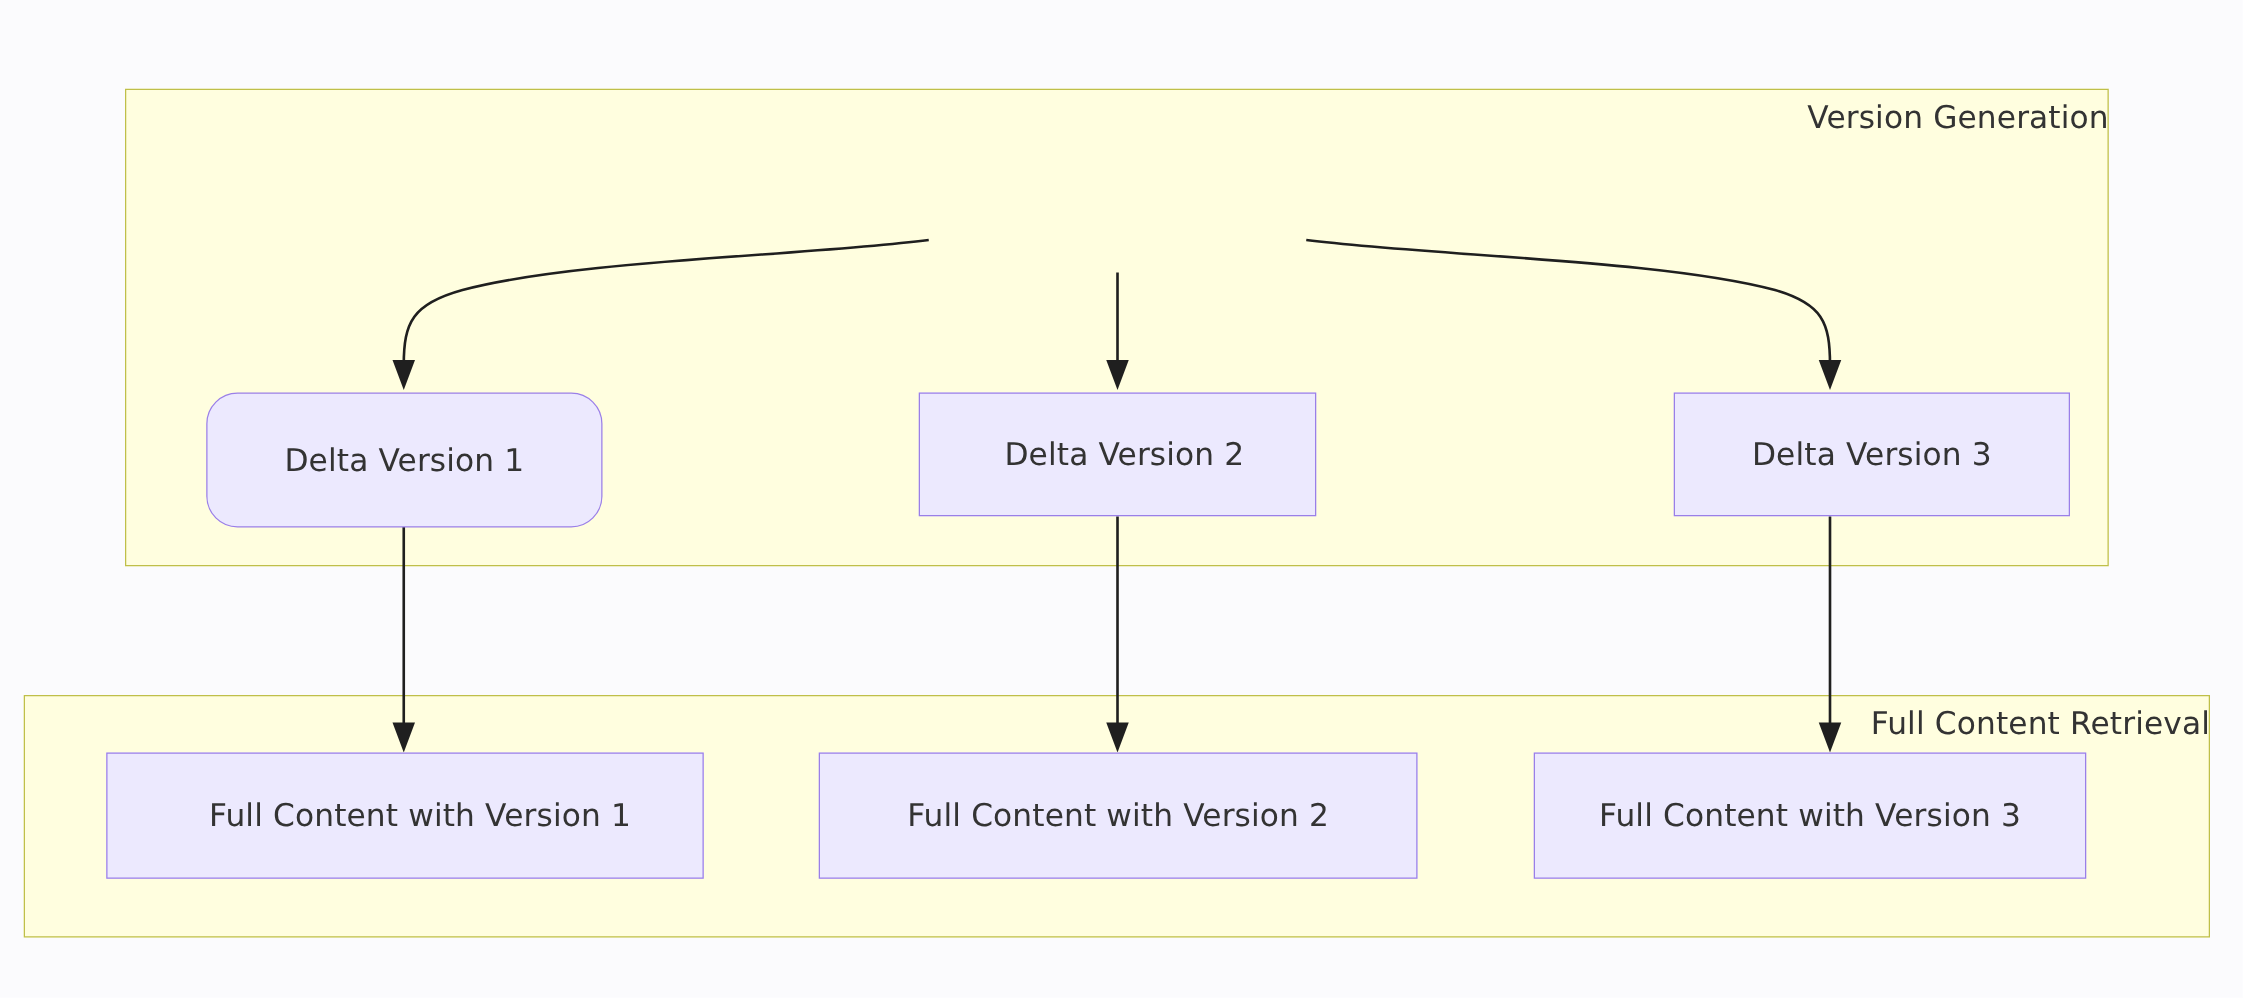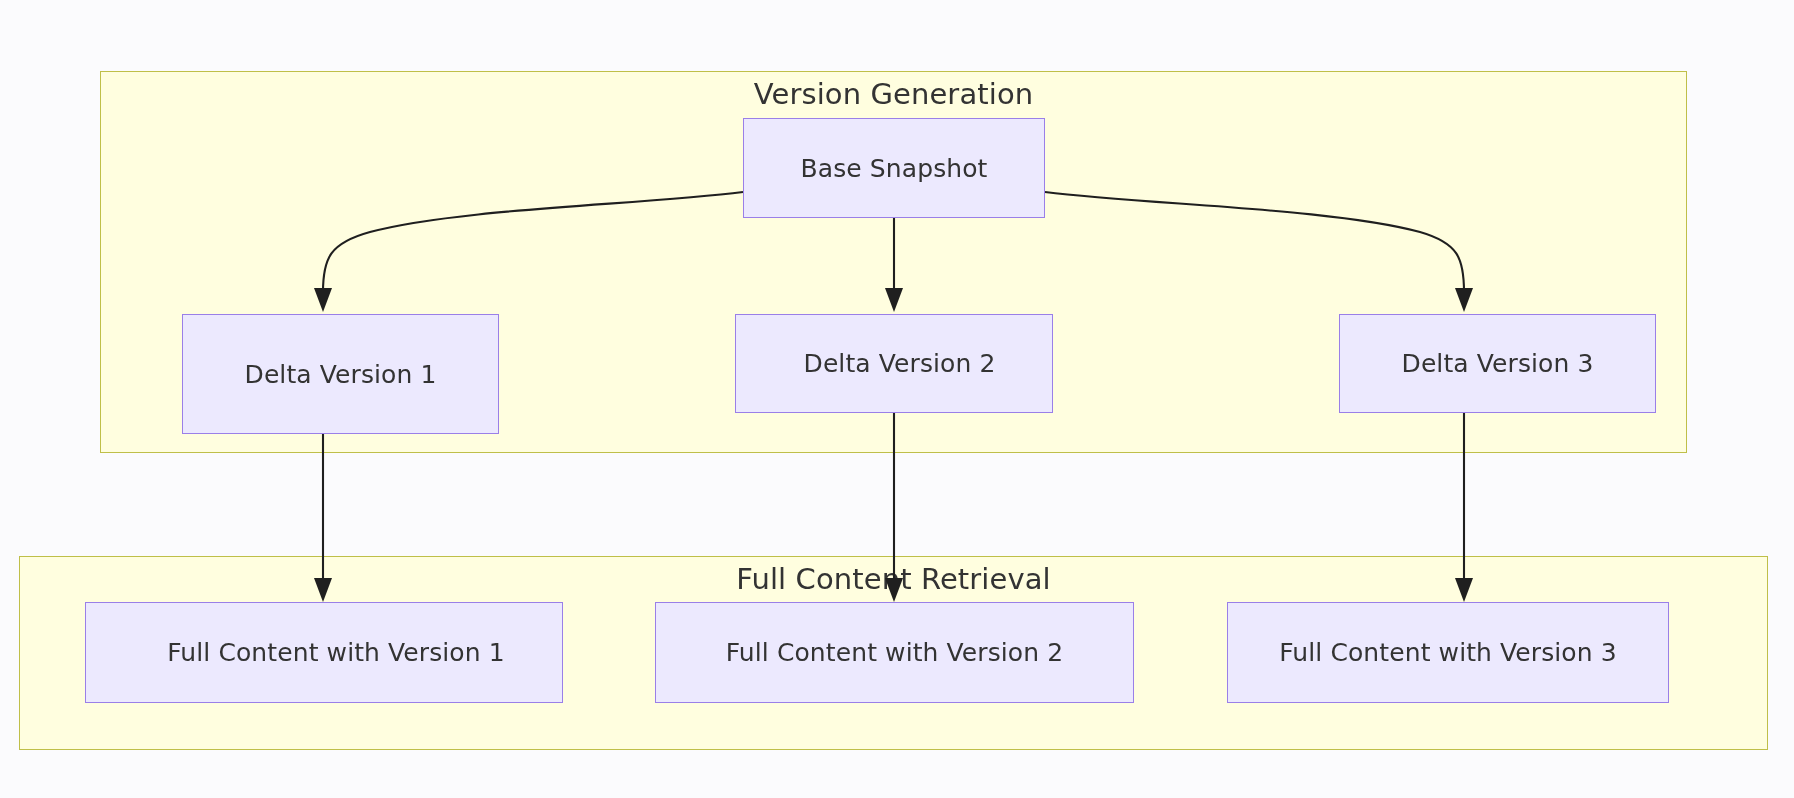--- a/index.html
+++ b/index.html
@@ -18,22 +18,22 @@
   
   .cluster{
     position:absolute;
     background:#fffedf;
     border:1.6px solid #bfbf49;
     box-sizing:border-box;
   }
   .cluster-title{
     position:absolute;
     left:0;right:0;
-    text-align:center;
-    font-size:29px;
+    text-align:right;
+    font-size:25px;
     color:#333333;
     letter-spacing:0.1px;
     white-space:nowrap;
   }
   
   .node{
     position:absolute;
     background:#ece9fe;
     border:1.7px solid #9a7fe8;
     box-sizing:border-box;
@@ -91,23 +91,22 @@
       <path d="M894,413 L894,582"></path>
       <polygon points="894,602 885,578 903,578"></polygon>
     </g>
 
     <g>
       <path d="M1464,413 L1464,582"></path>
       <polygon points="1464,602 1455,578 1473,578"></polygon>
     </g>
   </svg>
 
-  <div class="node" style="left:743px;top:118px;width:302px;height:100px;">Base Snapshot</div>
 
-  <div class="node" style="left:182px;top:314px;width:317px;height:120px;">Delta Version 1</div>
+  <div class="node" style="left:165px;top:314px;width:317px;height:108px;border-radius:25px;">Delta Version 1</div>
 
   <div class="node" style="left:735px;top:314px;width:318px;height:99px;padding-left:11px;">Delta Version 2</div>
 
   <div class="node" style="left:1306px;top:314px;width:317px;height:99px;margin-left:33px;">Delta Version 3</div>
 
   <div class="node" style="left:85px;top:602px;width:478px;height:101px;padding-left:24px;">Full Content with Version 1</div>
 
   <div class="node" style="left:655px;top:602px;width:479px;height:101px;">Full Content with Version 2</div>
 
   <div class="node" style="left:1227px;top:602px;width:442px;height:101px;">Full Content with Version 3</div>

